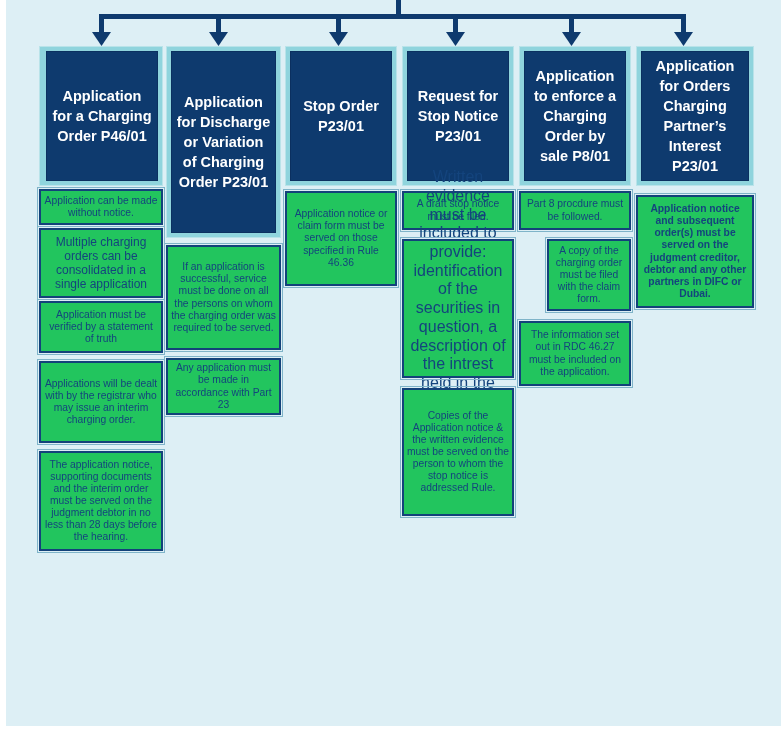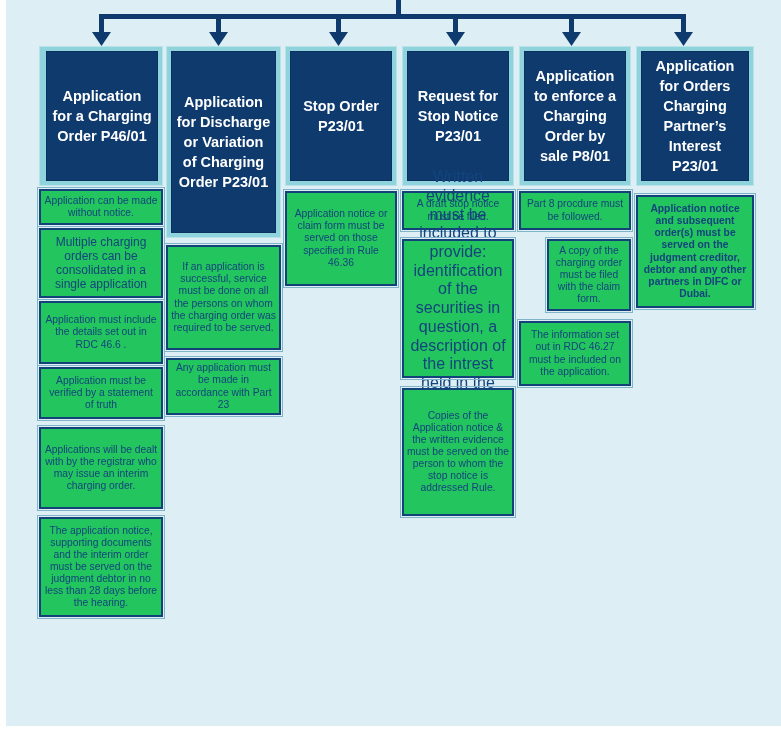--- a/index.html
+++ b/index.html
@@ -118,23 +118,20 @@
       <div class="head-outer" style="height:140px;padding-left:6px;">
         <div class="head-inner" style="height:100%; font-size:14.5px;">Application for a Charging Order P46/01</div>
       </div>
       <div class="note-wrap">
         <div class="note" style="height:36px; font-size:10.3px;">Application can be made without notice.</div>
       </div>
       <div class="note-wrap">
         <div class="note" style="height:70px; font-size:12px;">Multiple charging orders can be consolidated in a single application</div>
       </div>
       <div class="note-wrap">
-        <div class="note" style="height:63px; font-size:10.3px;">Application must include the details set out in RDC 46.6 .</div>
-      </div>
-      <div class="note-wrap">
         <div class="note" style="height:52px; font-size:10.3px;">Application must be verified by a statement of truth</div>
       </div>
       <div class="note-wrap" style="padding-top:8px;">
         <div class="note" style="height:82px; font-size:10.3px;">Applications will be dealt with by the registrar who may issue an interim charging order.</div>
       </div>
       <div class="note-wrap" style="padding-top:8px;">
         <div class="note" style="height:100px; font-size:10.3px;">The application notice, supporting documents and the interim order must be served on the judgment debtor in no less than 28 days before the hearing.</div>
       </div>
     </div>
 

